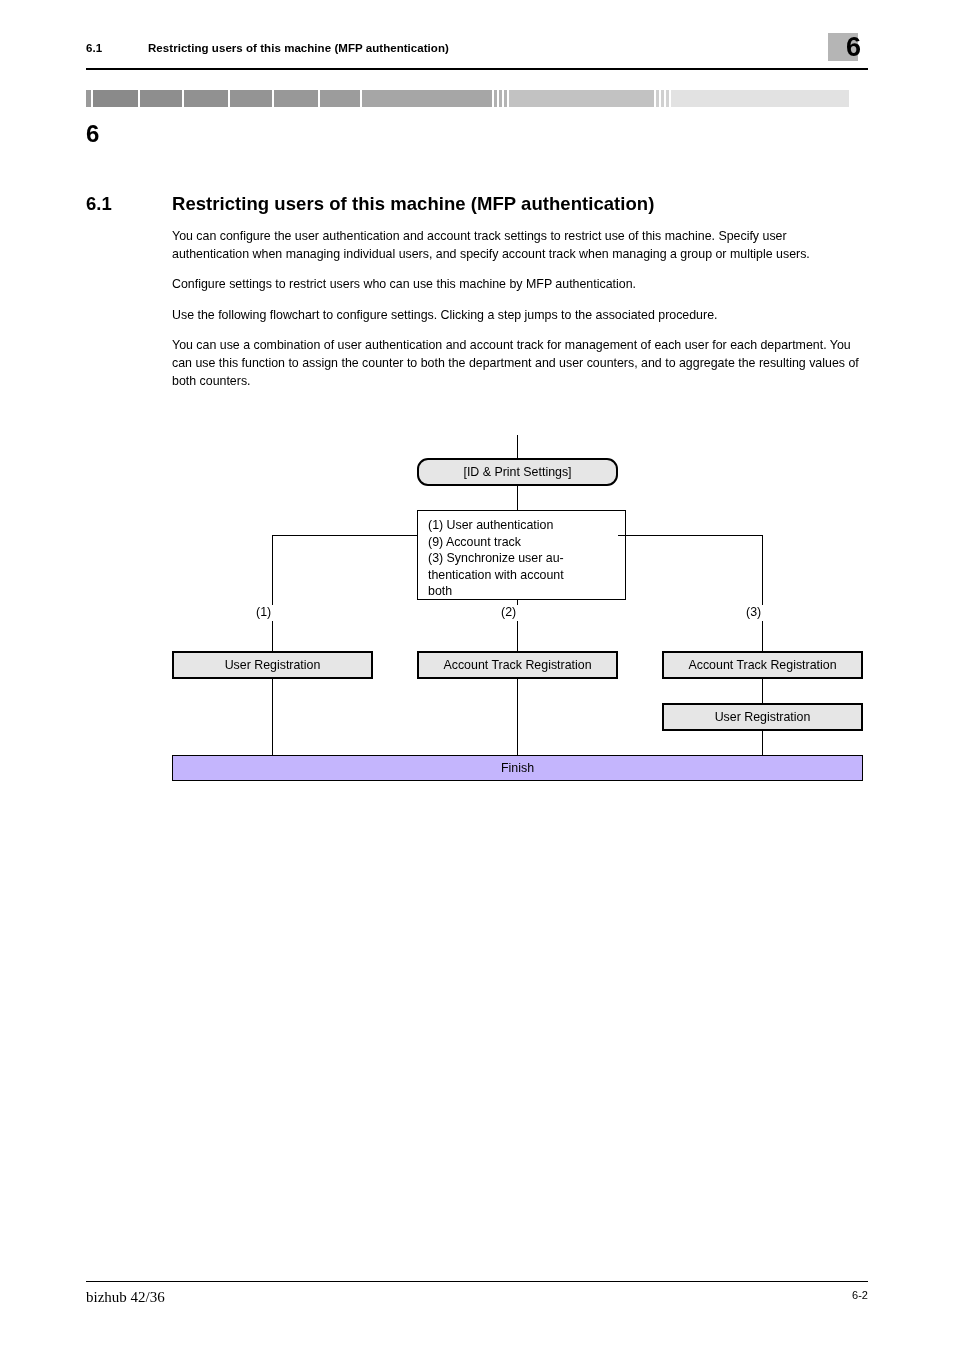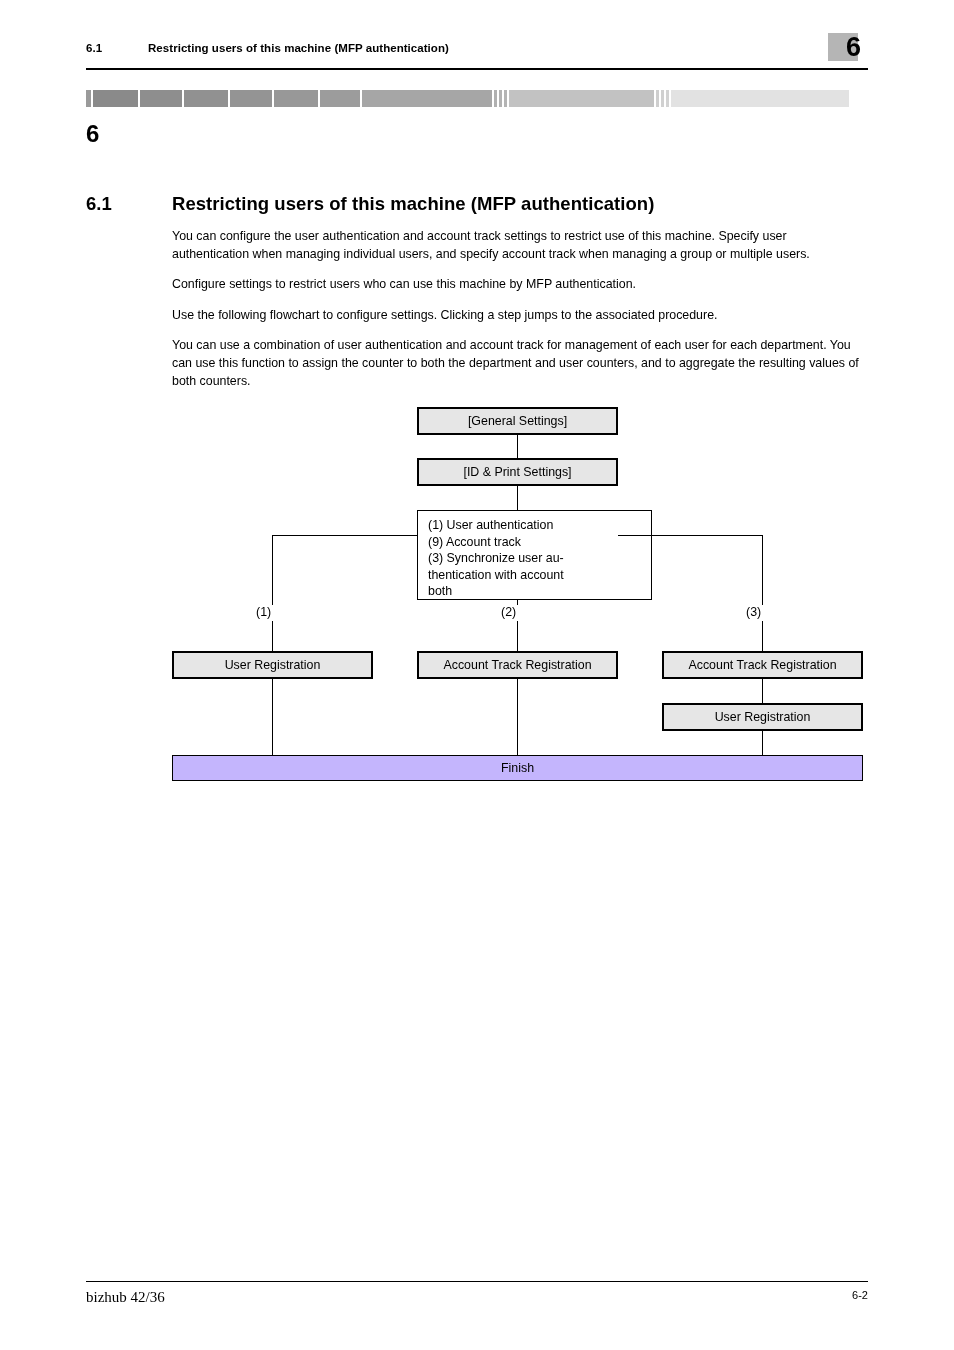--- a/index.html
+++ b/index.html
@@ -253,33 +253,30 @@
 
   <div class="body-col">
     <p class="para">You can configure the user authentication and account track settings to restrict use of this machine. Specify user authentication when managing individual users, and specify account track when managing a group or multiple users.</p>
     <p class="para">Configure settings to restrict users who can use this machine by MFP authentication.</p>
     <p class="para">Use the following flowchart to configure settings. Clicking a step jumps to the associated procedure.</p>
     <p class="para">You can use a combination of user authentication and account track for management of each user for each department. You can use this function to assign the counter to both the department and user counters, and to aggregate the resulting values of both counters.</p>
   </div>
 
   <div class="flow">
 
-    <div class="fbox" style="left:417px; top:407px; width:201px; height:28px;">
-      <span>[General Settings]</span>
-    </div>
 
     <div class="line vline" style="left:517px; top:435px; width:1px; height:23px;"></div>
 
-    <div class="fbox" style="left:417px; top:458px; width:201px; height:28px;">
+    <div class="fbox" style="left:417px; top:458px; width:201px; height:28px;border-radius:11px;">
       <span>[ID &amp; Print Settings]</span>
     </div>
 
     <div class="line vline" style="left:517px; top:486px; width:1px; height:24px;"></div>
 
-    <div class="fbox opts" style="left:417px; top:510px; width:235px; height:90px;">
+    <div class="fbox opts" style="left:417px; top:510px; width:209px; height:90px;">
       <div>(1) User authentication</div>
       <div>(9) Account track</div>
       <div>(3) Synchronize user au-</div>
       <div>thentication with account</div>
       <div>both</div>
     </div>
 
     <div class="line hline" style="left:272px; top:535px; width:146px; height:1px;"></div>
     <div class="line hline" style="left:618px; top:535px; width:145px; height:1px;"></div>
 

